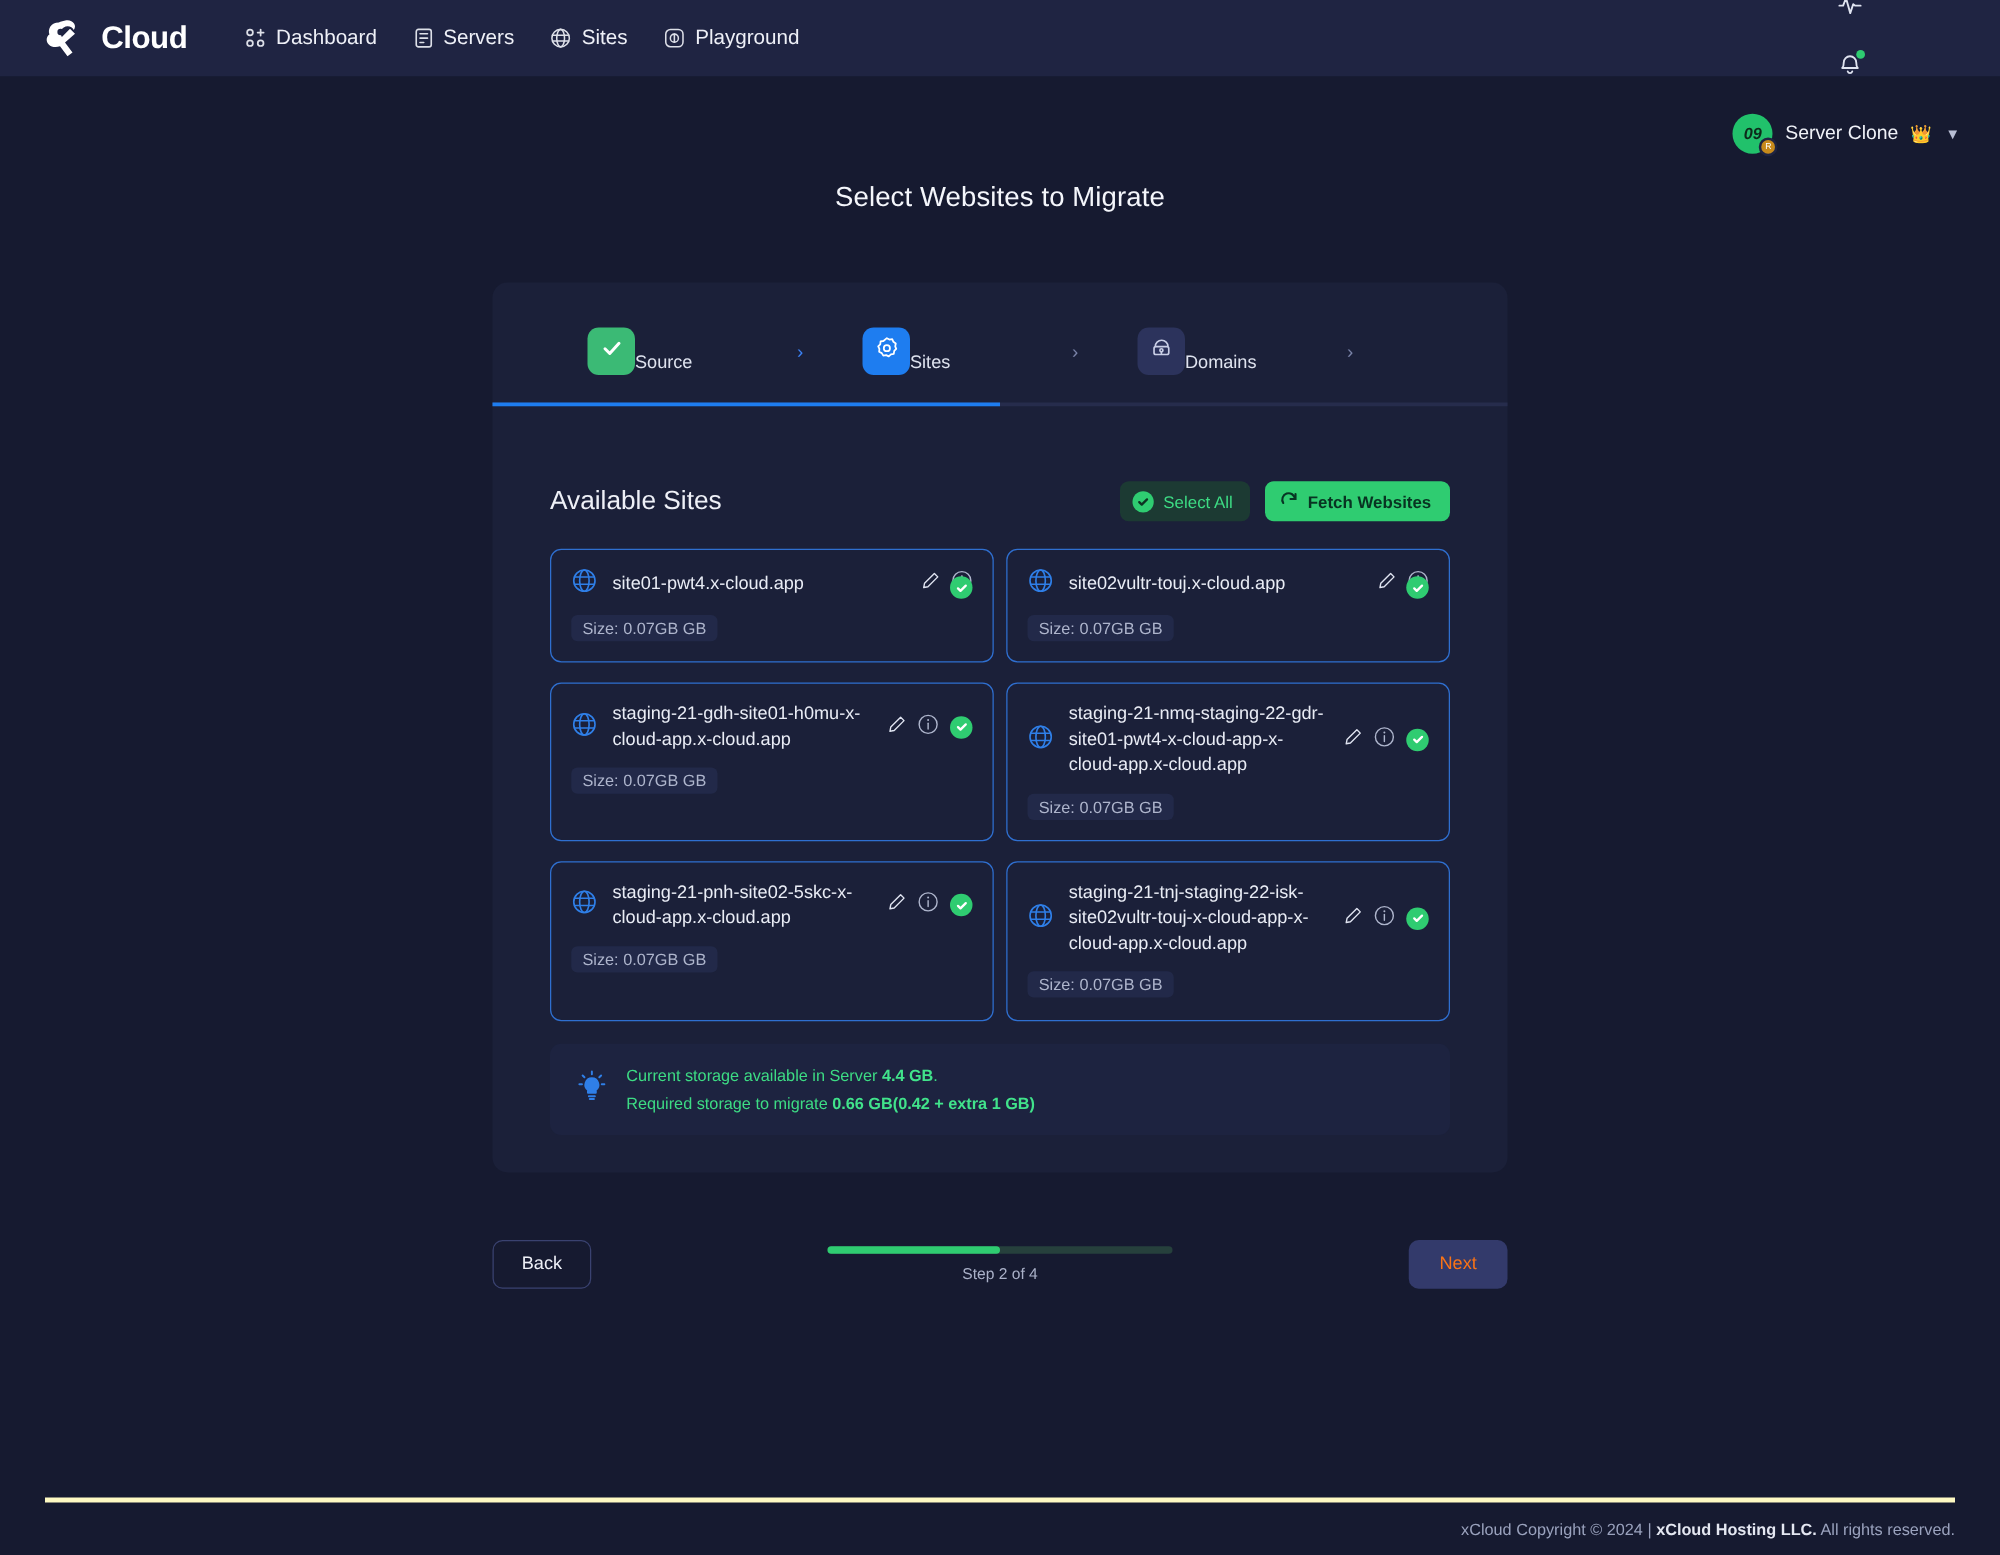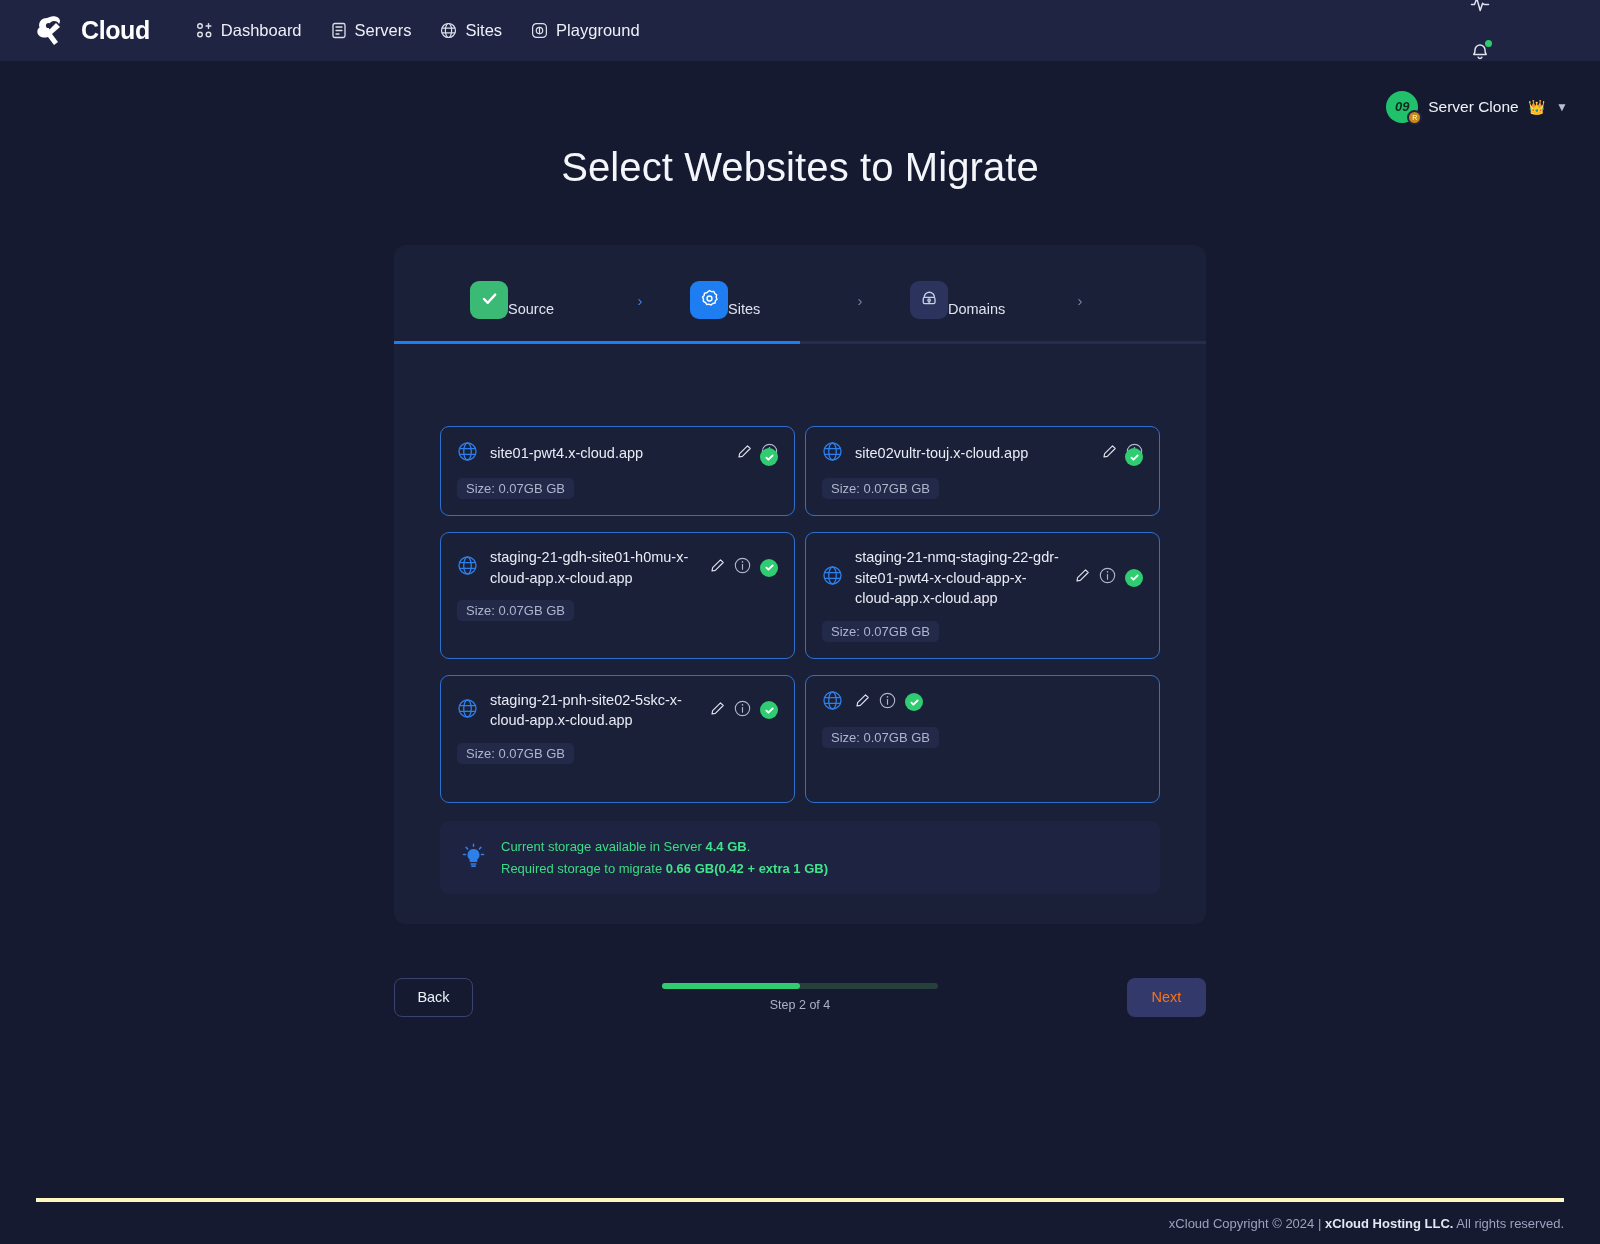--- a/index.html
+++ b/index.html
@@ -67,21 +67,21 @@
     background: #c78a1b; color: #fff; font-size: 7px;
     display: flex; align-items: center; justify-content: center;
     border: 2px solid #1f2442;
   }
   .profile-name { font-size: 15.5px; color: #f0f2f8; white-space: nowrap; }
   .crown { font-size: 14px; line-height: 1; }
   .chev { font-size: 12px; color: #b8bed4; }
 
   
   .page-title {
-    text-align: center; font-size: 40px; font-weight: 400;
+    text-align: center; font-size: 22px; font-weight: 400;
     color: #f4f6fb; margin-top: 84px; letter-spacing: 0.1px;
   }
 
   .panel {
     width: 812px; margin: 55px auto 0;
     background: #1b2039; border-radius: 12px;
     padding: 0 0 30px;
   }
 
   
@@ -331,20 +331,42 @@
 
     <div class="step-sep grey">›</div>
 
   </div>
 
   <div class="stepbar">
     <div class="stepbar-fill" style="width: 50%;"></div>
   </div>
 
   <div class="sites-wrap">
+    <div class="sites-head">
+      <div class="sites-title">Available Sites</div>
+      <div class="sites-actions">
+        <button class="btn-selectall">
+          <span class="chk-round">
+            <svg width="11" height="11" viewBox="0 0 12 12" fill="none" stroke="#0d3322" stroke-width="2" stroke-linecap="round" stroke-linejoin="round">
+                <path d="M2.6 6.2l2.2 2.2L9.4 3.8"></path>
+              </svg>
+          </span>
+          <span>Select All</span>
+        </button>
+        <button class="btn-fetch">
+          <span>
+            <svg width="14" height="14" viewBox="0 0 14 14" fill="none" stroke="#073524" stroke-width="1.7" stroke-linecap="round">
+              <path d="M12 6.2A5.1 5.1 0 102.6 9.4"></path>
+              <path d="M12.4 2.2v4h-4"></path>
+            </svg>
+          </span>
+          <span>Fetch Websites</span>
+        </button>
+      </div>
+    </div>
 
     <div class="cards">
 
       <div class="card">
         <div class="card-row">
           <span class="globe">
             <svg width="21" height="21" viewBox="0 0 20 20" fill="none" stroke="#2f7fe8" stroke-width="1.25">
               <circle cx="10" cy="10" r="8.1"></circle>
                 <ellipse cx="10" cy="10" rx="3.6" ry="8.1"></ellipse>
               <path d="M2 7.2h16M2 12.8h16"></path>
@@ -508,20 +530,21 @@
 
       <div class="card taller">
         <div class="card-row">
           <span class="globe">
             <svg width="21" height="21" viewBox="0 0 20 20" fill="none" stroke="#2f7fe8" stroke-width="1.25">
               <circle cx="10" cy="10" r="8.1"></circle>
                 <ellipse cx="10" cy="10" rx="3.6" ry="8.1"></ellipse>
               <path d="M2 7.2h16M2 12.8h16"></path>
             </svg>
           </span>
+          <span class="card-name">staging-21-tnj-staging-22-isk-site02vultr-touj-x-cloud-app-x-cloud-app.x-cloud.app</span>
           <span class="card-icons">
             <span class="pencil">
               <svg width="15" height="15" viewBox="0 0 16 16" fill="none" stroke="#dfe3f0" stroke-width="1.2" stroke-linejoin="round">
                   <path d="M11.2 1.9l2.9 2.9-8.4 8.4-3.6.7.7-3.6z"></path>
                 </svg>
             </span>
             <span class="info-i">
               <svg width="17" height="17" viewBox="0 0 18 18" fill="none" stroke="#aeb5cc" stroke-width="1.2">
                   <circle cx="9" cy="9" r="7.6"></circle>
                   <path d="M9 8v5" stroke-linecap="round"></path>

